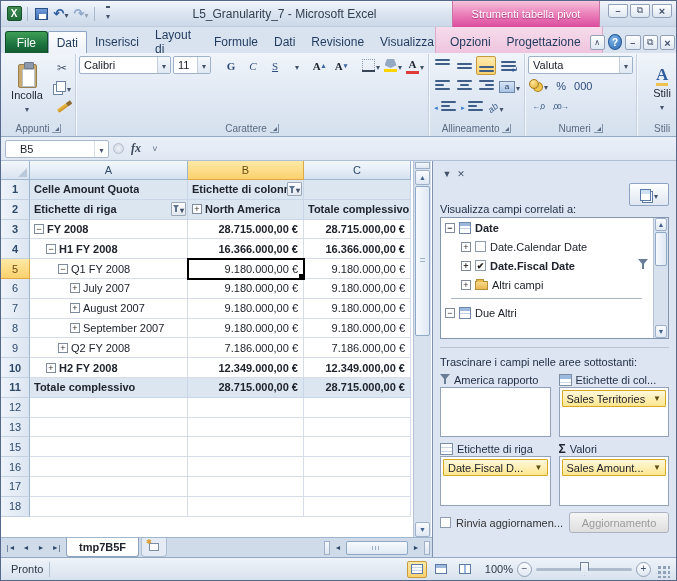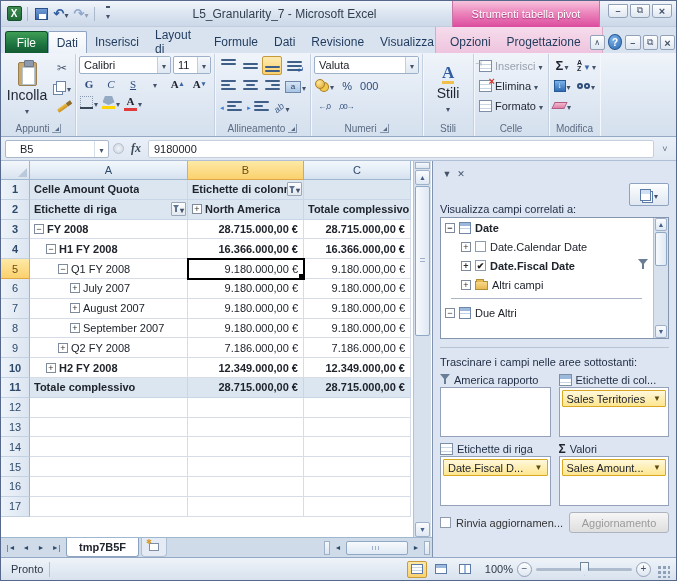--- a/index.html
+++ b/index.html
@@ -58,21 +58,21 @@
   .ribbon{height:84px;flex:none;display:flex;align-items:stretch;
     background:linear-gradient(#f0f4fa,#dfe8f3 55%,#d5e0ee);border-bottom:1px solid #96a9c4;padding:1px 0 0 1px;}
   .grp{display:flex;flex-direction:column;flex:none;border-right:1px solid #c5d0e0;box-shadow:1px 0 0 #f4f8fc;padding:2px 3px 0 3px;}
   .grpbody{flex:1;display:flex;gap:3px;}
   .grplabel{height:15px;display:flex;align-items:center;justify-content:center;gap:3px;
     color:#5b6b82;font-size:10px;}
   .dlaunch{width:9px;height:9px;border:1px solid #8295ad;border-top:none;border-left:none;position:relative;}
   .dlaunch::after{content:"";position:absolute;right:1px;bottom:1px;border:2px solid transparent;border-right-color:#5b6b82;border-bottom-color:#5b6b82;}
   .bigbtn{width:44px;display:flex;flex-direction:column;align-items:center;justify-content:center;gap:1px;
     border:1px solid transparent;border-radius:2px;}
-  .bigbtn .blbl{font-size:14px;color:#1f2430;text-align:right;}
+  .bigbtn .blbl{font-size:11px;color:#1f2430;text-align:right;}
   .ic-clip{width:19px;height:24px;border:1px solid #9a7f4e;background:#c9a96d;border-radius:2px;position:relative;}
   .ic-clip::before{content:"";position:absolute;left:5px;top:-3px;width:8px;height:5px;background:#8d9aae;border:1px solid #6c7787;border-radius:1px;}
   .ic-clip::after{content:"";position:absolute;left:3px;top:4px;width:11px;height:16px;background:#fff;border:1px solid #b7c2cf;}
   .minicol{display:flex;flex-direction:column;justify-content:flex-start;gap:1px;padding-top:2px;}
   .sb{min-width:20px;height:19px;display:inline-flex;align-items:center;justify-content:center;gap:1px;
     border:1px solid transparent;border-radius:2px;color:#2f4d7c;}
   .sb.sel{background:linear-gradient(#fdeab0,#fbd16e);border-color:#c79a3c;}
   .gi-cut::before{content:"✂";font-size:12px;color:#44536b;}
   .ic-copy{width:10px;height:11px;border:1px solid #6e84a3;background:#fff;box-shadow:-3px 3px 0 -1px #fff,-3px 3px 0 0 #6e84a3;margin:0 0 2px 3px;}
   .ic-brush{width:11px;height:4px;background:linear-gradient(#f0c04c,#c98f1f);transform:rotate(-35deg);border-radius:1px;position:relative;}
@@ -339,21 +339,21 @@
             </span>
         </div>
       </div>
       <div class="grplabel">
           <span>Appunti</span>
           <span class="dlaunch"></span>
         </div>
     </div>
 
     <div class="grp">
-      <div class="grpbody" style="flex-direction:column;gap:0;">
+      <div class="grpbody" style="flex-direction:row;gap:10px;">
         <div class="fontrow">
           <span class="combo" style="width:92px;">
               <span class="cval">Calibri</span>
               <span class="cdrop">
                 <span class="gi-caret"></span>
               </span>
             </span>
           <span class="combo" style="width:38px;">
               <span class="cval">11</span>
               <span class="cdrop">
@@ -381,20 +381,24 @@
                 <span class="ic-bucket"></span>
               </span>
               <span class="gi-caret"></span>
             </span>
           <span class="sb">
               <span class="underbar ub-r fontA">A</span>
               <span class="gi-caret"></span>
             </span>
         </div>
       </div>
+      <div class="grplabel">
+          <span>Carattere</span>
+          <span class="dlaunch"></span>
+        </div>
     </div>
 
     <div class="grp">
       <div class="grpbody" style="flex-direction:column;gap:2px;">
         <div class="fontrow">
           <span class="sb">
               <span class="bars v-top">
                 <i></i>
                 <i></i>
               </span>
@@ -574,21 +578,20 @@
 
   <div class="fbar">
     <div class="namebox">
       <span class="nval">B5</span>
       <span class="cdrop">
           <span class="gi-caret"></span>
         </span>
     </div>
     <span class="fbcircle"></span>
     <span class="fx">fx</span>
-    <div class="fvalue">9180000</div>
     <span class="fbexp"></span>
   </div>
 
   <div class="main">
     <div class="left">
       <div class="gridwrap">
         <div class="grid">
           <div class="chrow">
             <div class="corner"></div>
             <div class="ch w-a">A</div>
@@ -714,39 +717,39 @@
                 <div class="cell w-b num"></div>
                 <div class="cell w-c num"></div>
               </div>
               <div class="grow">
                 <div class="rn">13</div>
                 <div class="cell w-a ind0"></div>
                 <div class="cell w-b num"></div>
                 <div class="cell w-c num"></div>
               </div>
               <div class="grow">
-                <div class="rn">14</div>
-                <div class="cell w-a ind0"></div>
-                <div class="cell w-b num"></div>
-                <div class="cell w-c num"></div>
-              </div>
-              <div class="grow">
                 <div class="rn">15</div>
                 <div class="cell w-a ind0"></div>
                 <div class="cell w-b num"></div>
                 <div class="cell w-c num"></div>
               </div>
               <div class="grow">
                 <div class="rn">16</div>
                 <div class="cell w-a ind0"></div>
                 <div class="cell w-b num"></div>
                 <div class="cell w-c num"></div>
               </div>
               <div class="grow">
                 <div class="rn">17</div>
+                <div class="cell w-a ind0"></div>
+                <div class="cell w-b num"></div>
+                <div class="cell w-c num"></div>
+              </div>
+              <div class="grow">
+                <div class="rn">18</div>
                 <div class="cell w-a ind0"></div>
                 <div class="cell w-b num"></div>
                 <div class="cell w-c num"></div>
               </div>
             </div>
         </div>
         <div class="vscroll">
           <div class="split"></div>
           <div class="sarr">▲</div>
           <div class="vthumb"></div>

